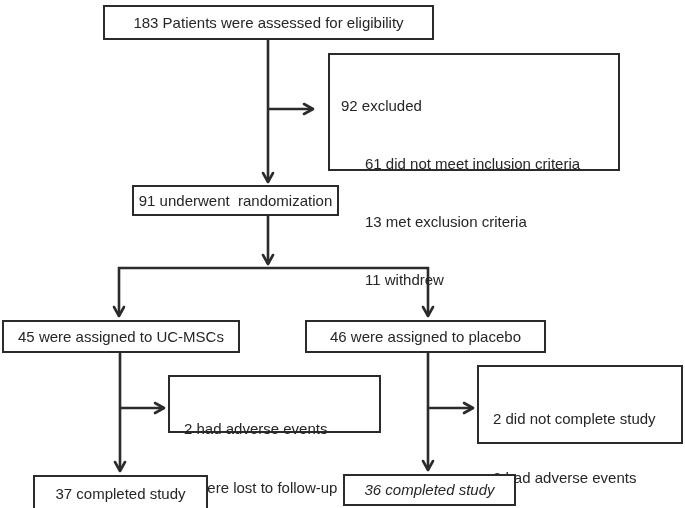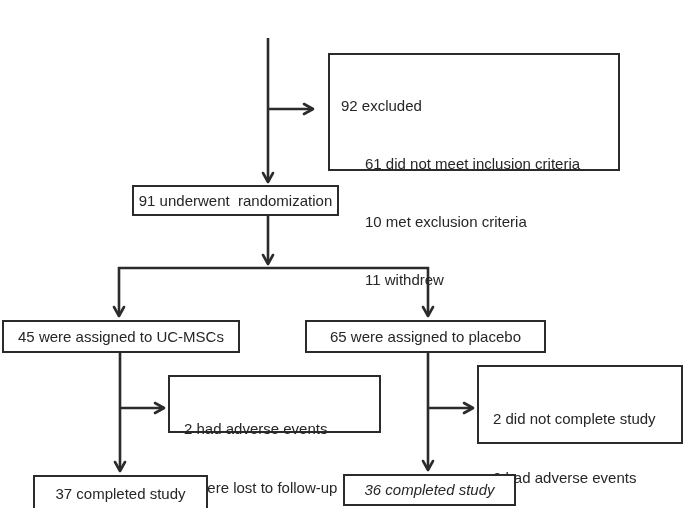--- a/index.html
+++ b/index.html
@@ -66,34 +66,35 @@
     <line x1="268" y1="215" x2="268" y2="264" marker-end="url(#arrow)"></line>
     <line x1="118" y1="268" x2="429" y2="268"></line>
     <line x1="119" y1="267" x2="119" y2="316" marker-end="url(#arrow)"></line>
     <line x1="428" y1="267" x2="428" y2="316" marker-end="url(#arrow)"></line>
     <line x1="120" y1="352" x2="120" y2="471" marker-end="url(#arrow)"></line>
     <line x1="120" y1="408" x2="164" y2="408" marker-end="url(#arrow)"></line>
     <line x1="428" y1="352" x2="428" y2="470" marker-end="url(#arrow)"></line>
     <line x1="428" y1="408" x2="473" y2="408" marker-end="url(#arrow)"></line>
   </svg>
 
+  <div id="box-assessed" class="box center">183 Patients were assessed for eligibility</div>
 
   <div id="box-excluded" class="box multiline">
     <div class="line">92 excluded</div>
     <div class="line indent">61 did not meet inclusion criteria</div>
-    <div class="line indent">10 met exclusion criteria</div>
+    <div class="line indent">13 met exclusion criteria</div>
     <div class="line indent">11 withdrew</div>
     <div class="line indent">4 others</div>
   </div>
 
   <div id="box-randomization" class="box center">91 underwent  randomization</div>
 
   <div id="box-ucmsc-assigned" class="box center">45 were assigned to UC-MSCs</div>
 
-  <div id="box-placebo-assigned" class="box center">65 were assigned to placebo</div>
+  <div id="box-placebo-assigned" class="box center">46 were assigned to placebo</div>
 
   <div id="box-ucmsc-dropouts" class="box dropouts">
     <div class="line">2 had adverse events</div>
     <div class="line">6 were lost to follow-up</div>
   </div>
 
   <div id="box-placebo-dropouts" class="box dropouts">
     <div class="line">2 did not complete study</div>
     <div class="line">2 had adverse events</div>
     

